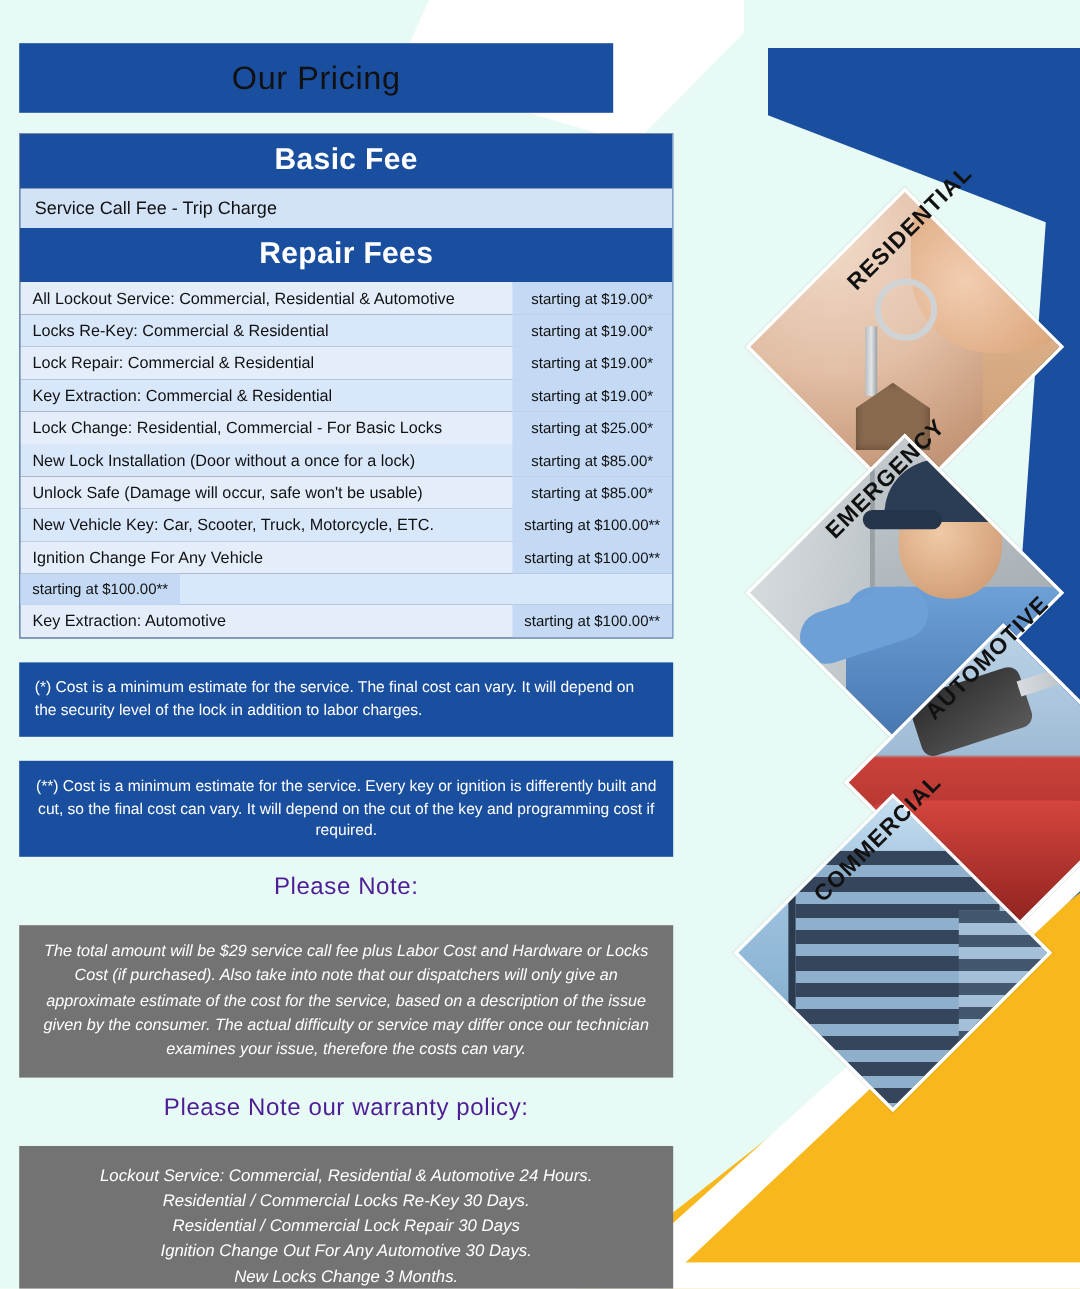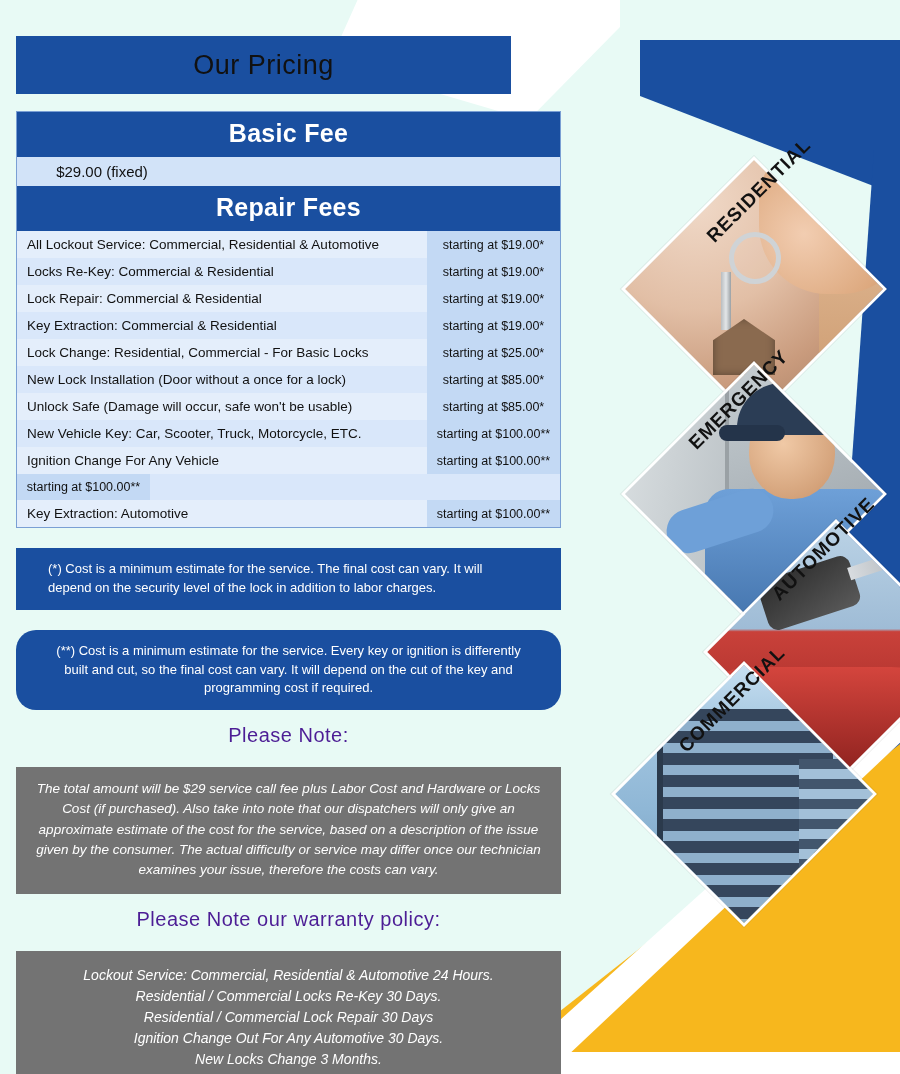--- a/index.html
+++ b/index.html
@@ -117,25 +117,25 @@
   .tint-c { background: #e4eefb; }
   .tint-d { background: #d9e7fa; }
 
   
   .note-box {
     width: 545px;
     margin-top: 20px;
     color: #ffffff;
     font-size: 13px;
     line-height: 1.45;
-    padding: 12px 32px;
+    padding: 12px 13px;
   }
   .note-dark { background: #1a4fa0; }
   .note-light { background: #737373; font-style: italic; }
-  .note-center { text-align: center; border-radius: 20px; }
+  .note-center { text-align: center; }
 
   .note-heading {
     width: 545px;
     text-align: center;
     color: #4c1d95;
     font-size: 20px;
     margin-top: 14px;
     margin-bottom: 8px;
     letter-spacing: 0.5px;
   }
@@ -324,21 +324,21 @@
 
     <div class="header-band">
       <div class="title">Our Pricing</div>
     </div>
 
     <div class="table-wrap">
 
       <div class="band">Basic Fee</div>
 
       <div class="row basic tint-a">
-        <div class="price">$29.00 (fixed)</div>
+        <div class="desc">Service Call Fee - Trip Charge</div>
       </div>
 
       <div class="band">Repair Fees</div>
 
       <div class="row tint-c">
         <div class="desc">All Lockout Service: Commercial, Residential &amp; Automotive</div>
         <div class="price tint-b">starting at $19.00*</div>
       </div>
       <div class="row tint-d">
         <div class="desc">Locks Re-Key: Commercial &amp; Residential</div>

